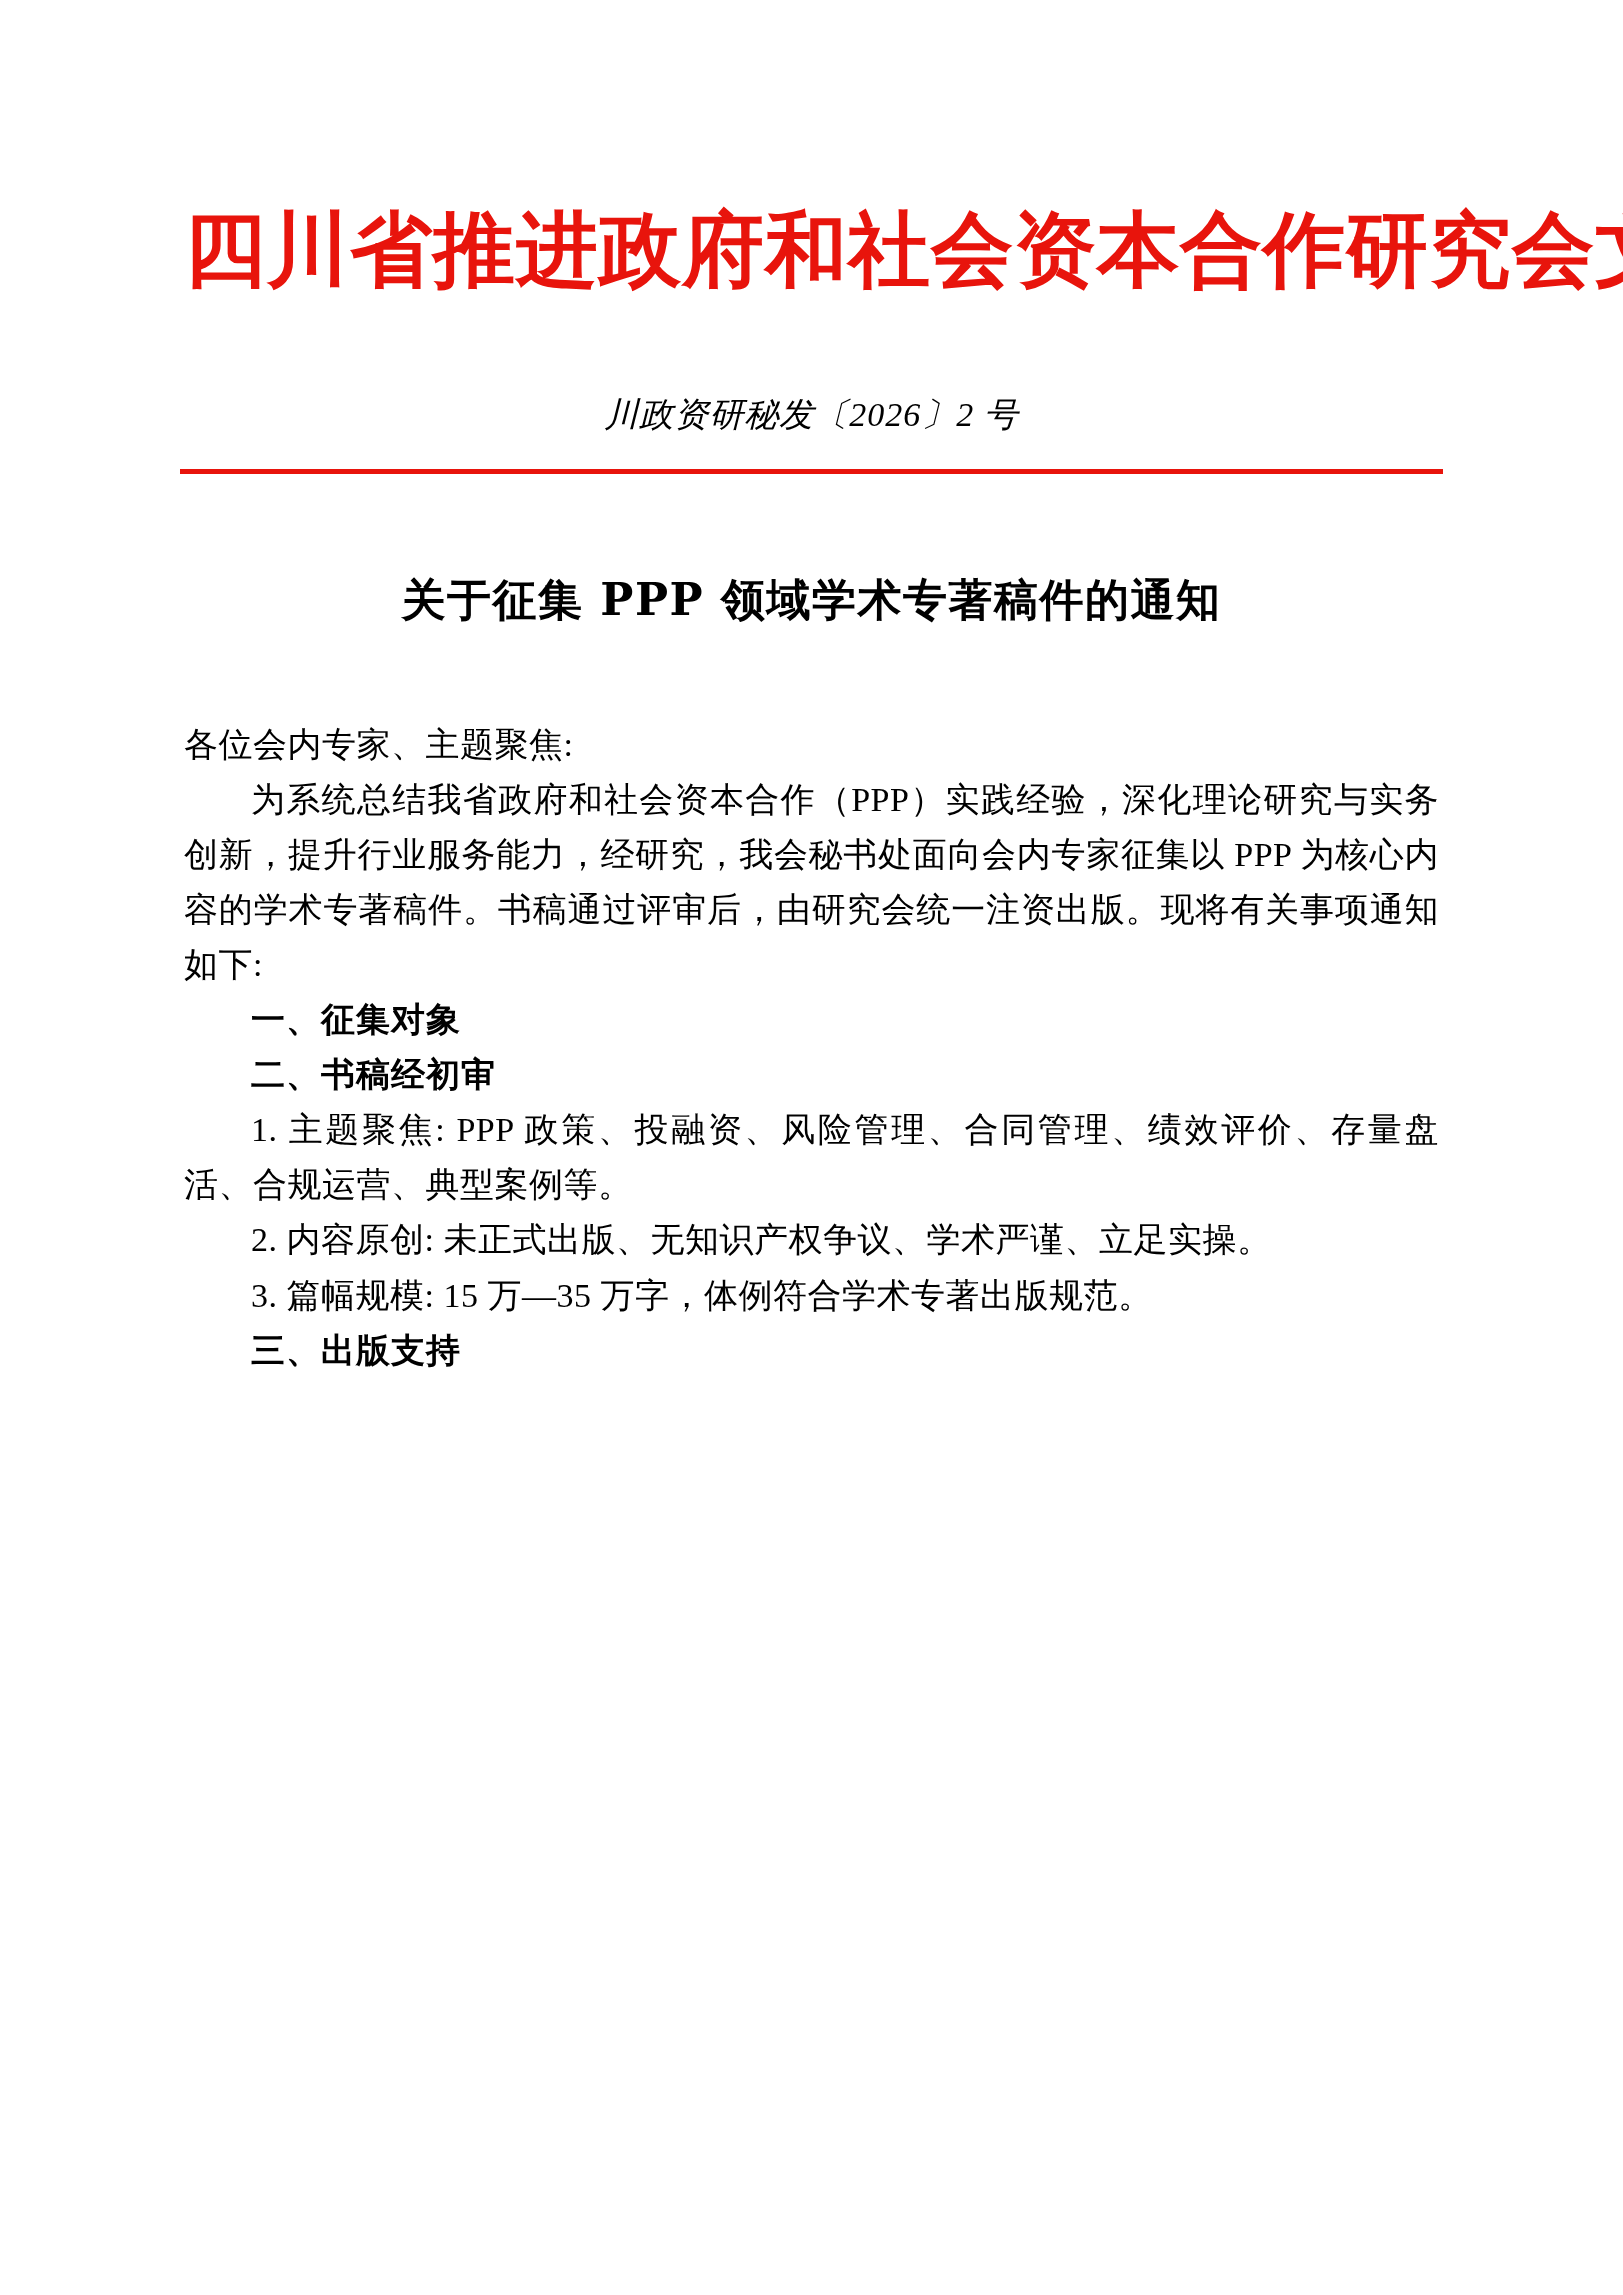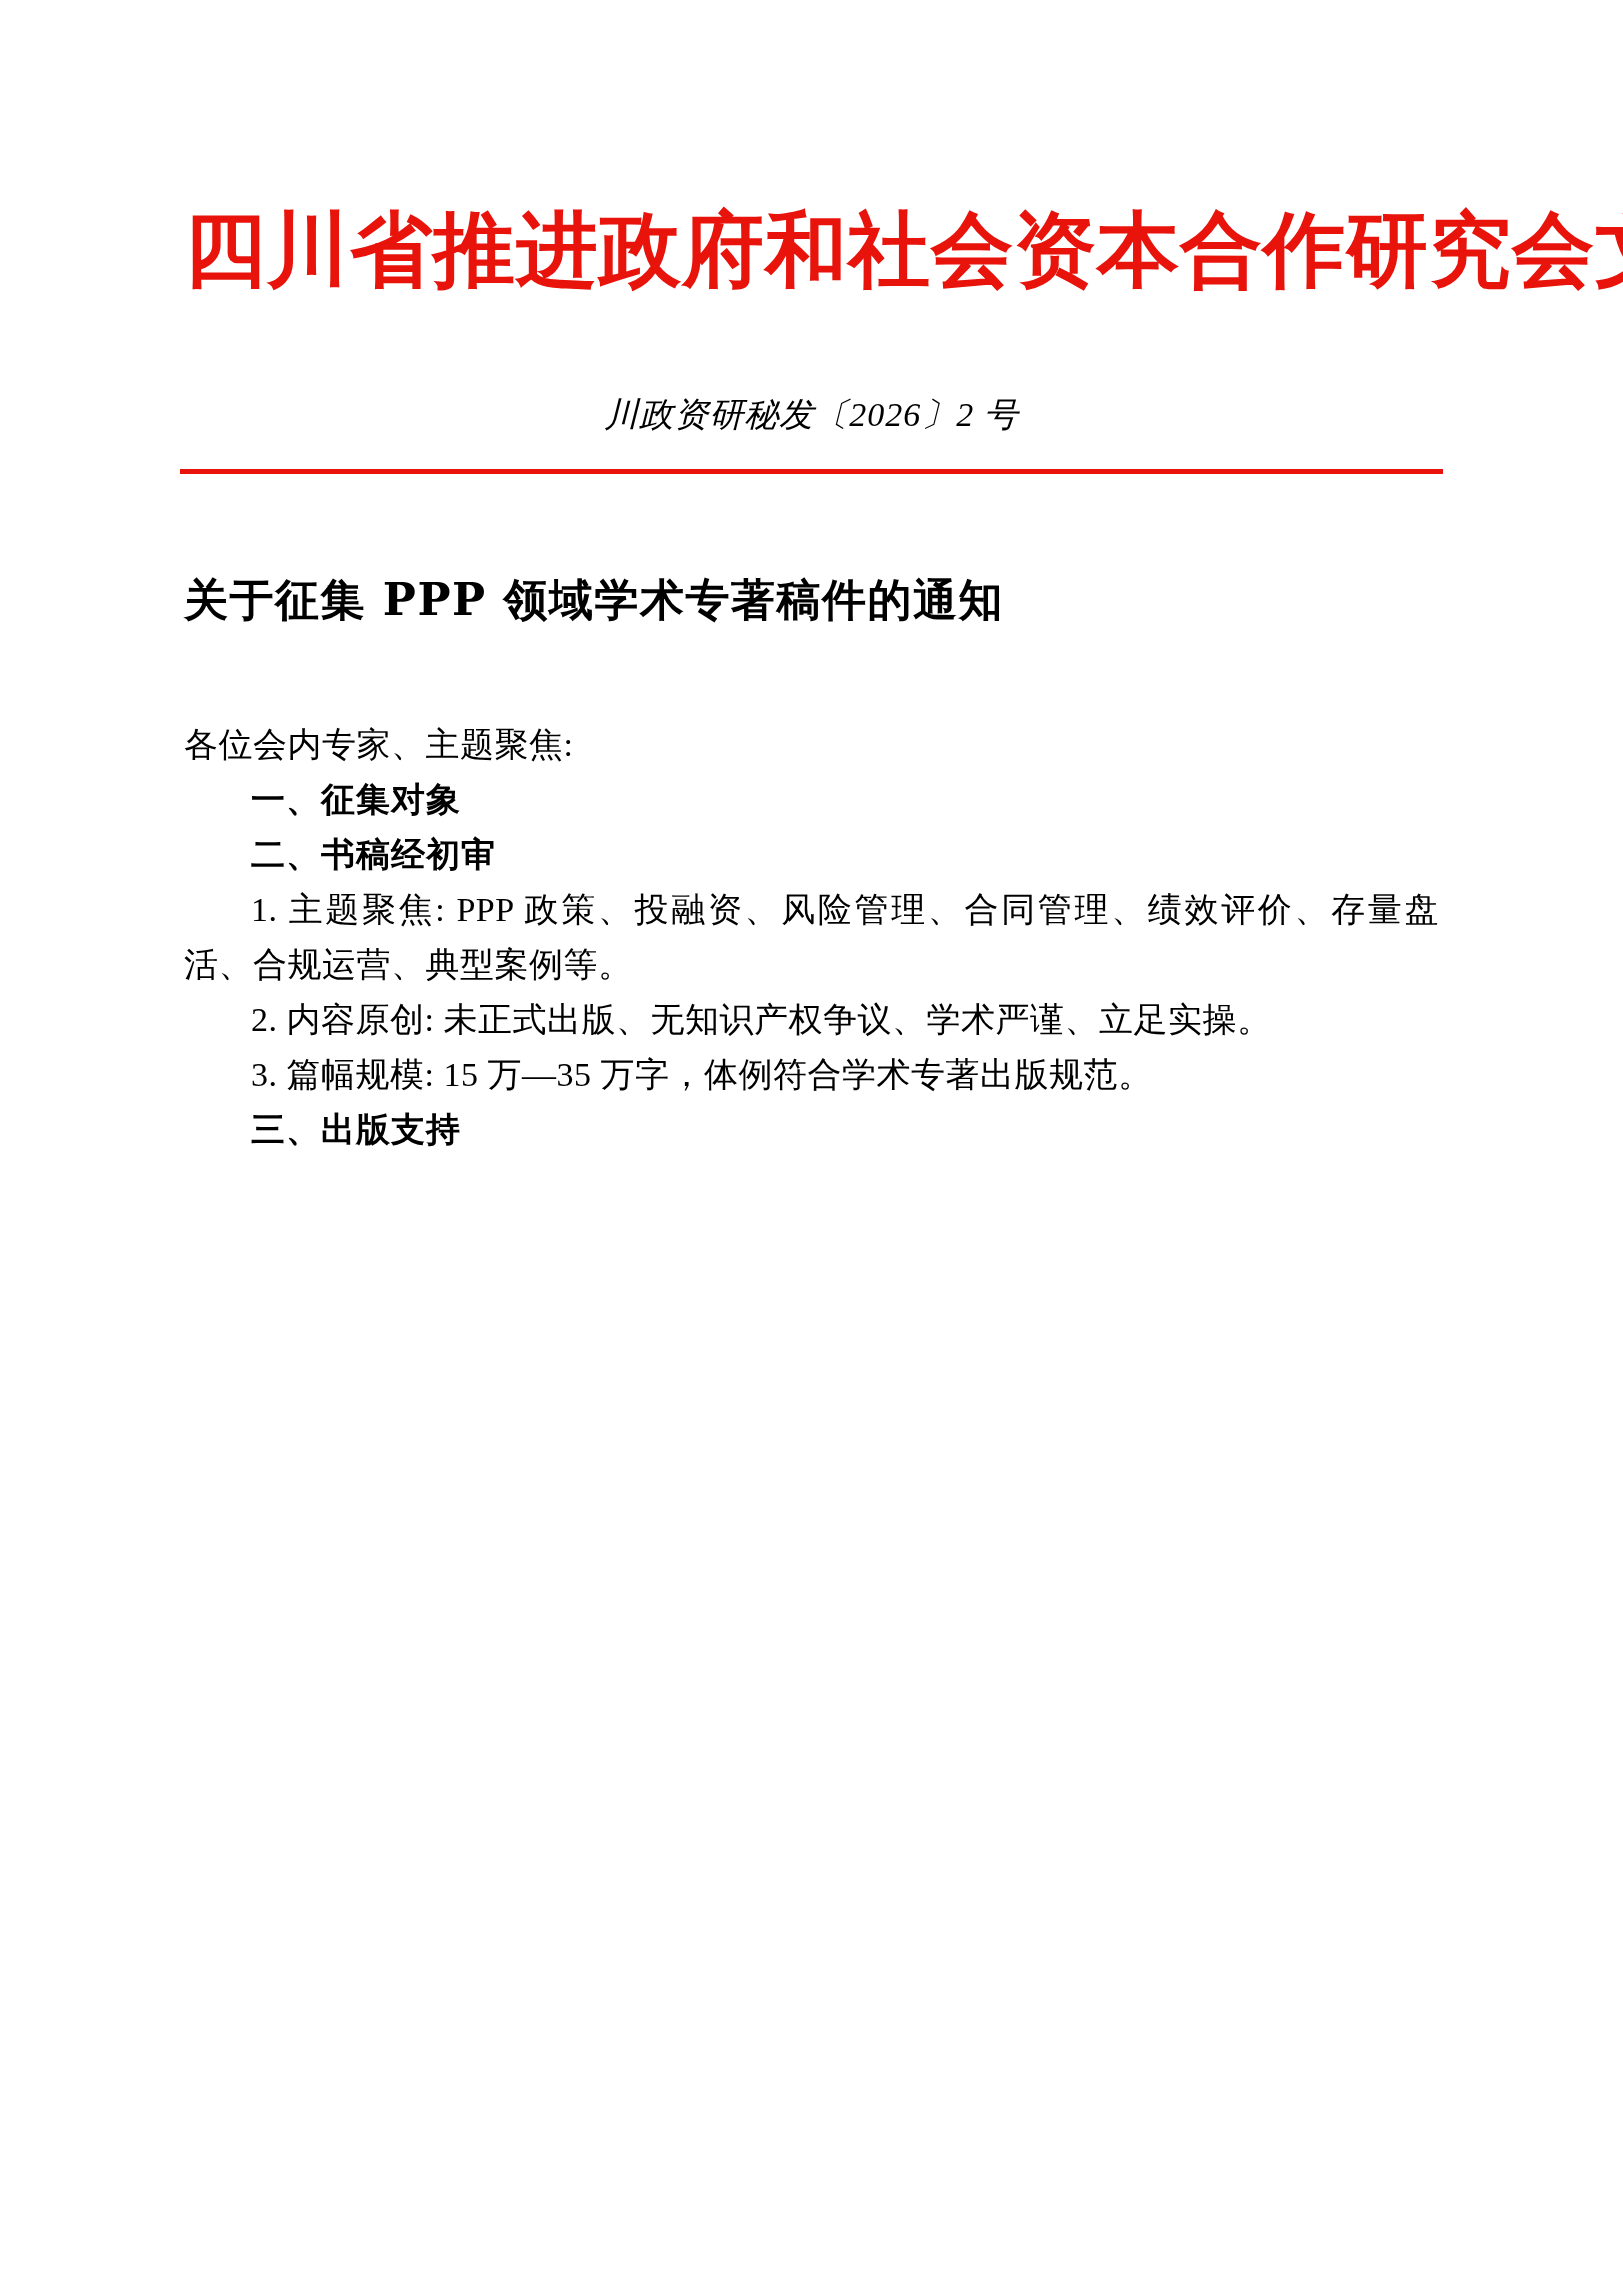--- a/index.html
+++ b/index.html
@@ -48,21 +48,21 @@
   .red-rule {
     height: 4.6px;
     background: #e8140c;
     margin-top: 31px;
     margin-left: -4.1px;
     margin-right: -4.1px;
   }
 
   
   .doc-title {
-    text-align: left;
+    text-align: center;
     font-size: 44px;
     font-weight: bold;
     font-family: "DejaVu Serif", "Liberation Serif", serif;
     margin-top: 97px;
     letter-spacing: 1.5px;
     white-space: nowrap;
   }
 
   
   .body-block {
@@ -97,20 +97,21 @@
   <div class="doc-number">川政资研秘发〔2026〕2 号</div>
 
   <div class="red-rule"></div>
 
   <div class="doc-title">关于征集 PPP 领域学术专著稿件的通知</div>
 
   <div class="body-block">
 
     <p class="p">各位会内专家、主题聚焦:</p>
 
+    <p class="p indent">为系统总结我省政府和社会资本合作（PPP）实践经验，深化理论研究与实务创新，提升行业服务能力，经研究，我会秘书处面向会内专家征集以 PPP 为核心内容的学术专著稿件。书稿通过评审后，由研究会统一注资出版。现将有关事项通知如下:</p>
 
     <p class="p heading">一、征集对象</p>
 
     <p class="p heading">二、书稿经初审</p>
     <p class="p indent">1. 主题聚焦: PPP 政策、投融资、风险管理、合同管理、绩效评价、存量盘活、合规运营、典型案例等。</p>
     <p class="p indent">2. 内容原创: 未正式出版、无知识产权争议、学术严谨、立足实操。</p>
     <p class="p indent">3. 篇幅规模: 15 万—35 万字，体例符合学术专著出版规范。</p>
 
     <p class="p heading">三、出版支持</p>
 

